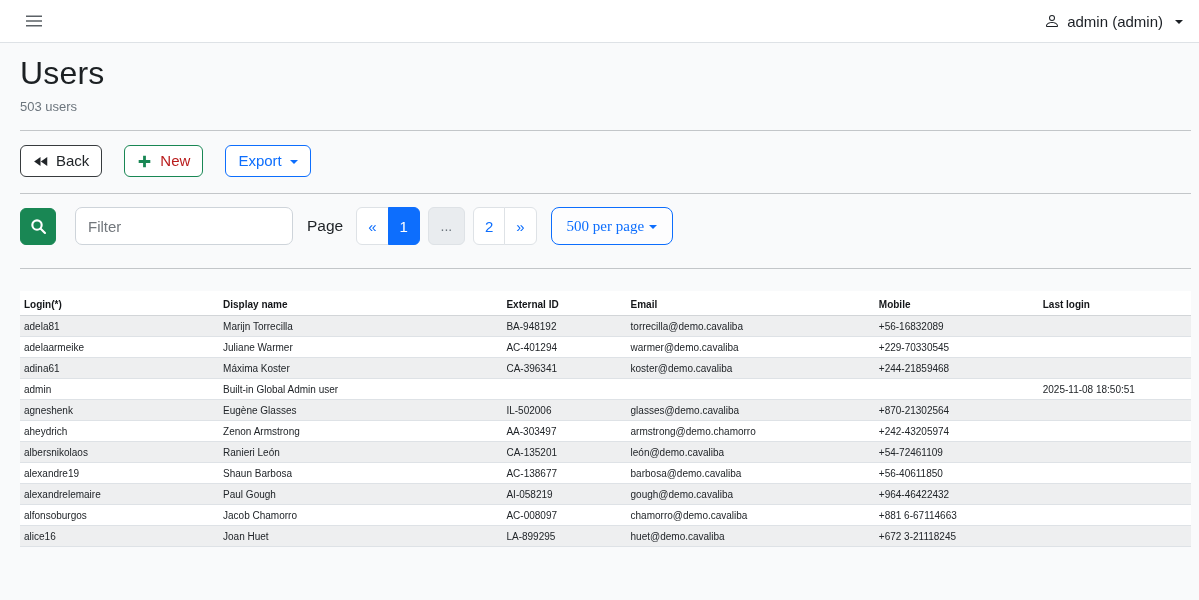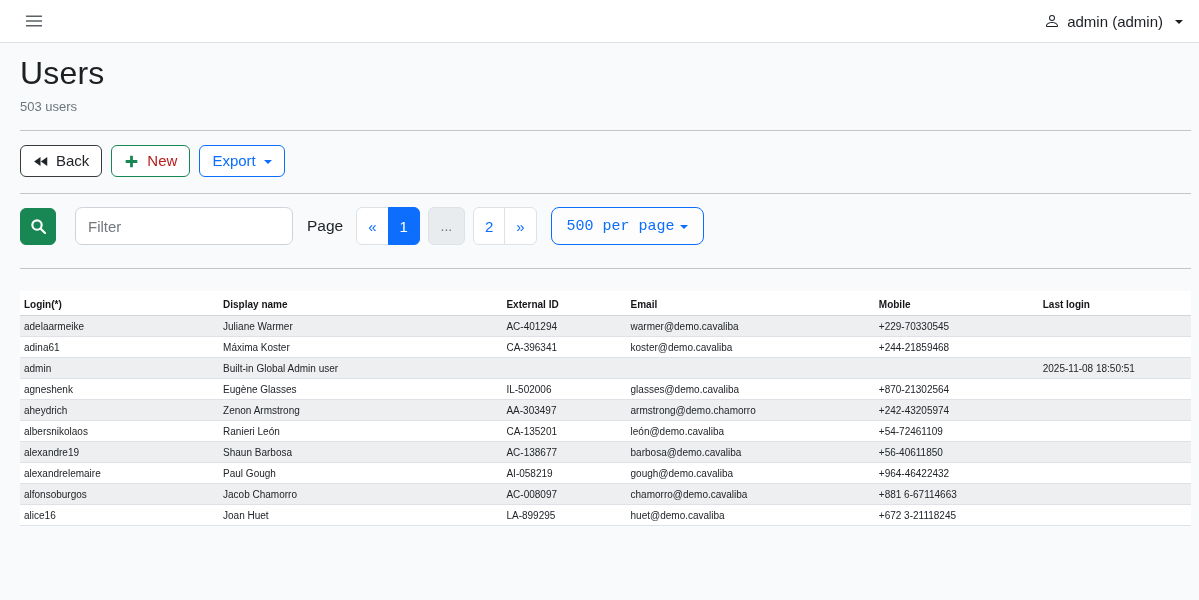--- a/index.html
+++ b/index.html
@@ -27,21 +27,21 @@
     border-bottom-width:0; margin-left:5px; transform:translateY(1px);
   }
 
   
   .main { padding:12px 8px 0 20px; }
   h1.page-title { font-size:32px; font-weight:500; color:#1c2023; letter-spacing:.2px; }
   .subtitle { font-size:13px; color:#6c757d; margin-top:7px; }
   hr.divider { border:0; border-top:1px solid #c3c6c9; margin:16px 0 0 0; }
 
   
-  .toolbar { display:flex; gap:9px; margin-top:14px; }
+  .toolbar { display:flex; gap:22px; margin-top:14px; }
   .btn {
     display:inline-flex; align-items:center; gap:8px;
     font-family:inherit; font-size:15px; line-height:22px;
     padding:4px 12px; border-radius:6px; background:#fff;
     border:1px solid #adb5bd; cursor:pointer;
   }
   .btn-back { border-color:#373b3e; color:#212529; }
   .btn-new  { border-color:#198754; color:#b91c1c; }
   .btn-export { border-color:#0d6efd; color:#0d6efd; }
 
@@ -75,21 +75,21 @@
   .pg-item.active { background:#0d6efd; border-color:#0d6efd; color:#fff; }
   .pg-ellipsis {
     min-width:37px; height:38px; margin:0 8px;
     display:flex; align-items:center; justify-content:center;
     background:#e9ecef; border:1px solid #dee2e6; border-radius:6px;
     color:#6c757d; font-size:14px; cursor:default;
   }
   .btn-perpage {
     margin-left:14px; height:38px; padding:6px 15px;
     background:#fdfdfe; border:1px solid #0d6efd; border-radius:8px;
-    color:#0d6efd; font-family:Liberation Mono, monospace; font-size:15px;
+    color:#0d6efd; font-family:Liberation Serif, serif; font-size:15px;
     display:inline-flex; align-items:center; cursor:pointer;
   }
 
   
   .table-wrap { margin-top:22px; }
   table.users { width:100%; border-collapse:collapse; font-size:10px; table-layout:fixed; }
   table.users th {
     text-align:left; font-weight:700; color:#141619;
     padding:8px 8px 5px 4px; border-bottom:1px solid #d2d5d8;
     background:#fff;
@@ -192,20 +192,28 @@
             <th>Login(*)</th>
             <th>Display name</th>
             <th>External ID</th>
             <th>Email</th>
             <th>Mobile</th>
             <th>Last login</th>
           </tr>
       </thead>
       <tbody>
           <tr>
+            <td>adela81</td>
+            <td>Marijn Torrecilla</td>
+            <td>BA-948192</td>
+            <td>torrecilla@demo.cavaliba</td>
+            <td>+56-16832089</td>
+            <td></td>
+          </tr>
+          <tr>
             <td>adelaarmeike</td>
             <td>Juliane Warmer</td>
             <td>AC-401294</td>
             <td>warmer@demo.cavaliba</td>
             <td>+229-70330545</td>
             <td></td>
           </tr>
           <tr>
             <td>adina61</td>
             <td>Máxima Koster</td>

